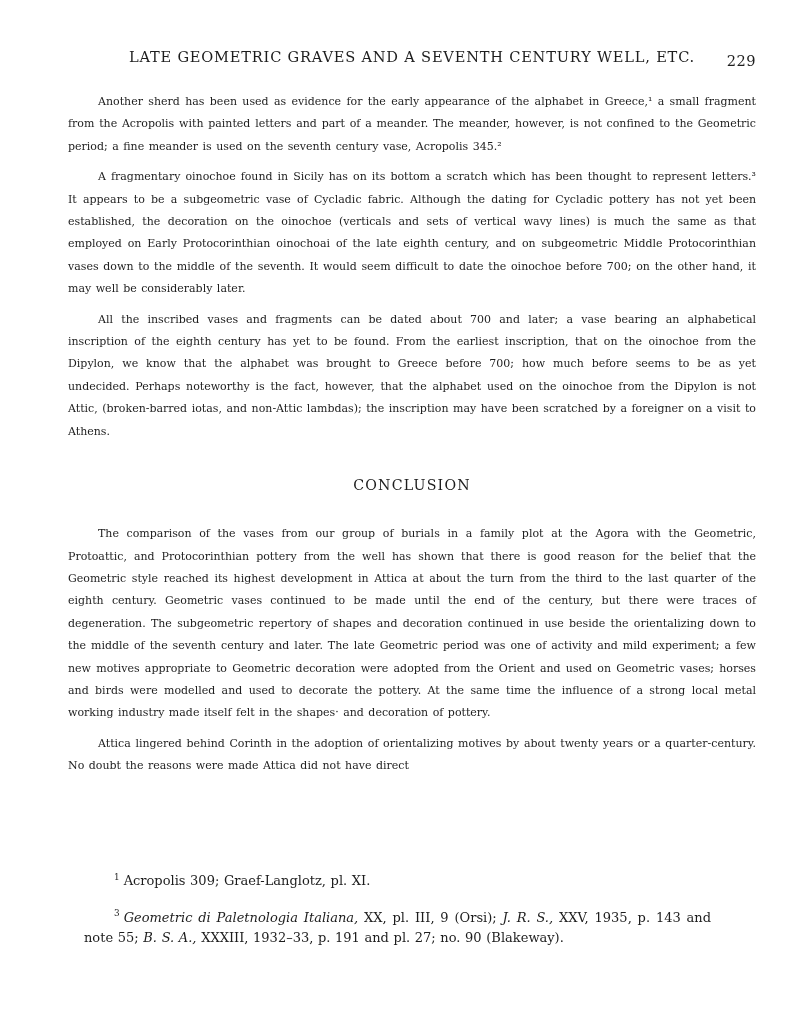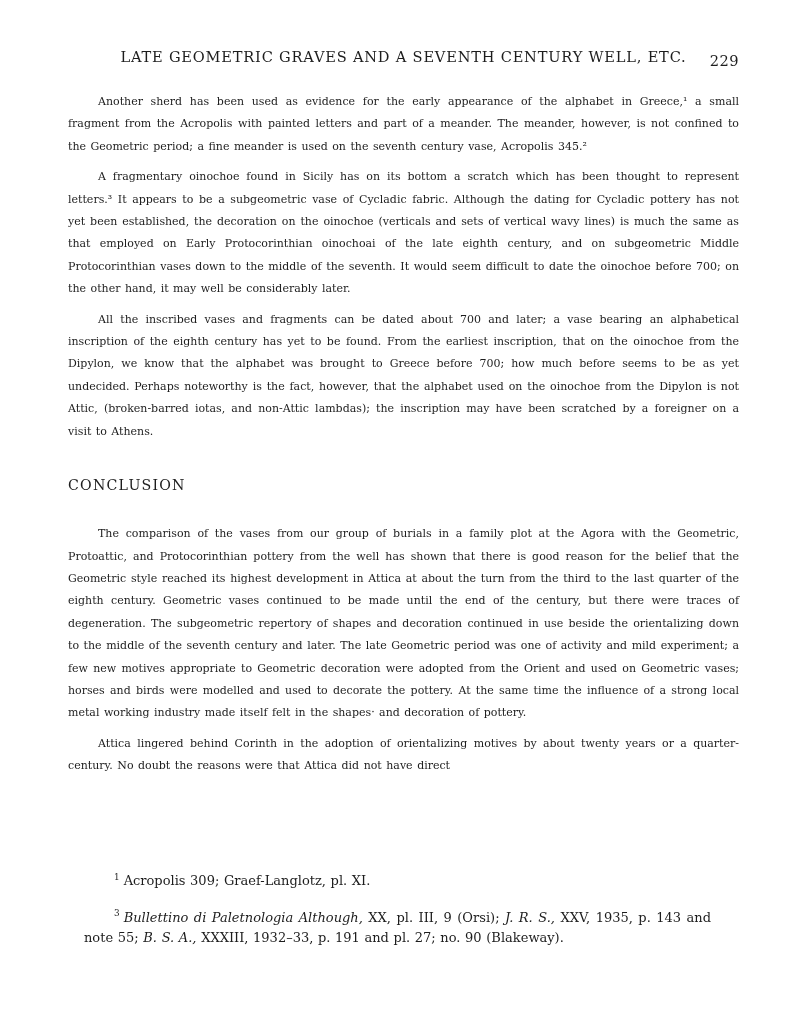--- a/index.html
+++ b/index.html
@@ -7,21 +7,21 @@
     padding: 0;
     background: #e8e8e8;
   }
   .page {
     position: relative;
     width: 787px;
     height: 1024px;
     margin: 0 auto;
     background: #ffffff;
     box-sizing: border-box;
-    padding: 48px 48px 0 68px;
+    padding: 48px 31px 0 68px;
     font-family: "DejaVu Serif", "Liberation Serif", serif;
     color: #1d1d1d;
     overflow: hidden;
   }
   .running-head {
     position: relative;
     text-align: center;
     font-size: 14.6px;
     letter-spacing: 0.8px;
     white-space: nowrap;
@@ -38,21 +38,21 @@
     line-height: 22.4px;
     text-align: justify;
     text-indent: 30px;
     margin: 8px 0 4px 0;
     word-spacing: 1px;
   }
   .section-heading {
     font-size: 14.2px;
     font-weight: normal;
     letter-spacing: 1.2px;
-    text-align: left;
+    text-align: center;
     margin: 34px 0 30px 0;
   }
   .footnotes {
     position: absolute;
     left: 68px;
     right: 60px;
     bottom: 60px;
   }
   .footnote {
     font-size: 13px;
@@ -86,30 +86,30 @@
     <p class="body-para">Another sherd has been used as evidence for the early appearance of the alphabet in Greece,¹ a small fragment from the Acropolis with painted letters and part of a meander. The meander, however, is not confined to the Geometric period; a fine meander is used on the seventh century vase, Acropolis 345.²</p>
 
     <p class="body-para">A fragmentary oinochoe found in Sicily has on its bottom a scratch which has been thought to represent letters.³ It appears to be a subgeometric vase of Cycladic fabric. Although the dating for Cycladic pottery has not yet been established, the decoration on the oinochoe (verticals and sets of vertical wavy lines) is much the same as that employed on Early Protocorinthian oinochoai of the late eighth century, and on subgeometric Middle Protocorinthian vases down to the middle of the seventh. It would seem difficult to date the oinochoe before 700; on the other hand, it may well be considerably later.</p>
 
     <p class="body-para">All the inscribed vases and fragments can be dated about 700 and later; a vase bearing an alphabetical inscription of the eighth century has yet to be found. From the earliest inscription, that on the oinochoe from the Dipylon, we know that the alphabet was brought to Greece before 700; how much before seems to be as yet undecided. Perhaps noteworthy is the fact, however, that the alphabet used on the oinochoe from the Dipylon is not Attic, (broken-barred iotas, and non-Attic lambdas); the inscription may have been scratched by a foreigner on a visit to Athens.</p>
 
     <h2 class="section-heading">CONCLUSION</h2>
 
     <p class="body-para">The comparison of the vases from our group of burials in a family plot at the Agora with the Geometric, Protoattic, and Protocorinthian pottery from the well has shown that there is good reason for the belief that the Geometric style reached its highest development in Attica at about the turn from the third to the last quarter of the eighth century. Geometric vases continued to be made until the end of the century, but there were traces of degeneration. The subgeometric repertory of shapes and decoration continued in use beside the orientalizing down to the middle of the seventh century and later. The late Geometric period was one of activity and mild experiment; a few new motives appropriate to Geometric decoration were adopted from the Orient and used on Geometric vases; horses and birds were modelled and used to decorate the pottery. At the same time the influence of a strong local metal working industry made itself felt in the shapes· and decoration of pottery.</p>
 
-    <p class="body-para">Attica lingered behind Corinth in the adoption of orientalizing motives by about twenty years or a quarter-century. No doubt the reasons were that Attica did not have direct</p>
+    <p class="body-para">Attica lingered behind Corinth in the adoption of orientalizing motives by about twenty years or a quarter-century. No doubt the reasons were made Attica did not have direct</p>
 
   </main>
 
   <footer class="footnotes">
 
     <p class="footnote">
       <sup>1</sup><span>Acropolis 309;  Graef-Langlotz, pl. XI.</span>
     </p>
 
 
     <p class="footnote">
-      <sup>3</sup><i>Bullettino di Paletnologia Although,</i><span> XX, pl. III, 9 (Orsi);  </span><i>J. R. S.,</i><span> XXV, 1935, p. 143 and note 55;  </span><i>B. S. A.,</i><span> XXXIII, 1932–33, p. 191 and pl. 27;  no. 90 (Blakeway).</span>
+      <sup>3</sup><i>Geometric di Paletnologia Italiana,</i><span> XX, pl. III, 9 (Orsi);  </span><i>J. R. S.,</i><span> XXV, 1935, p. 143 and note 55;  </span><i>B. S. A.,</i><span> XXXIII, 1932–33, p. 191 and pl. 27;  no. 90 (Blakeway).</span>
     </p>
 
   </footer>
 
 </div>
 
 </body></html>

